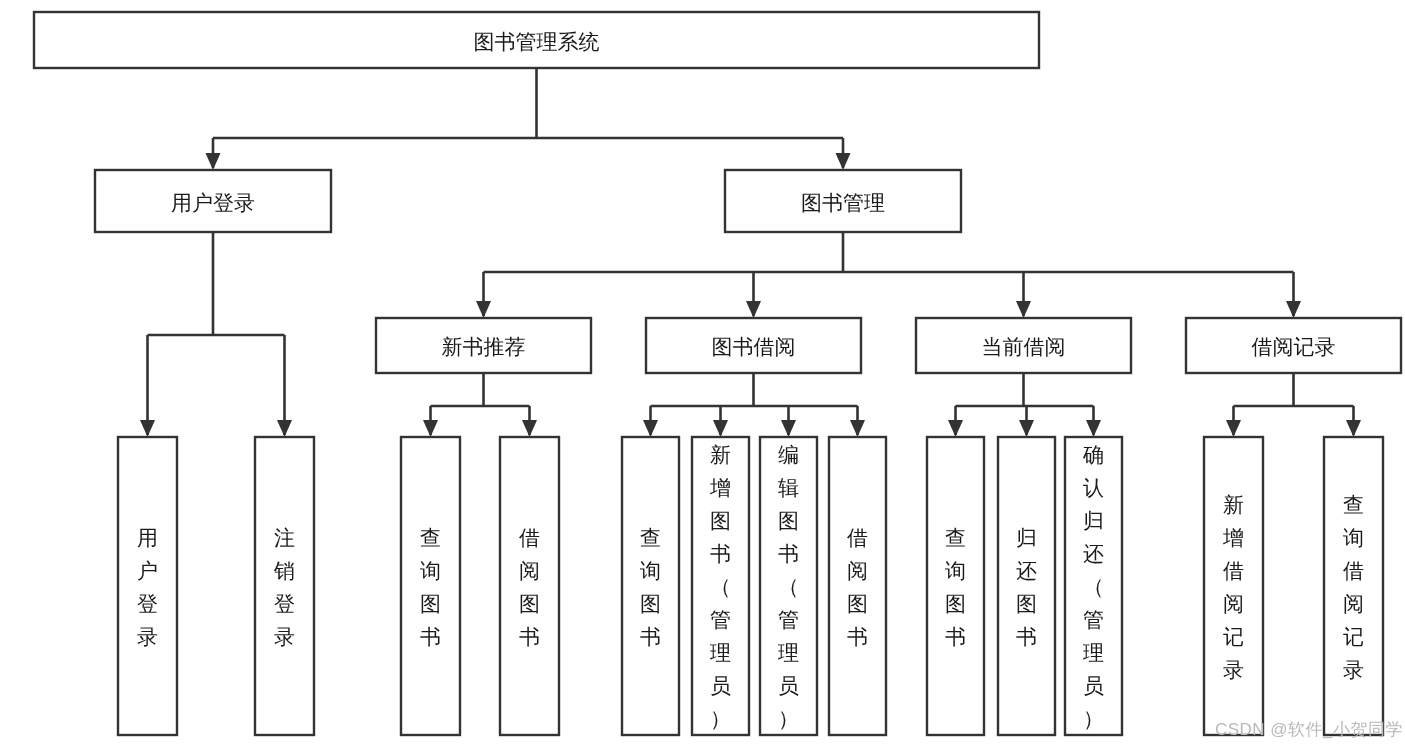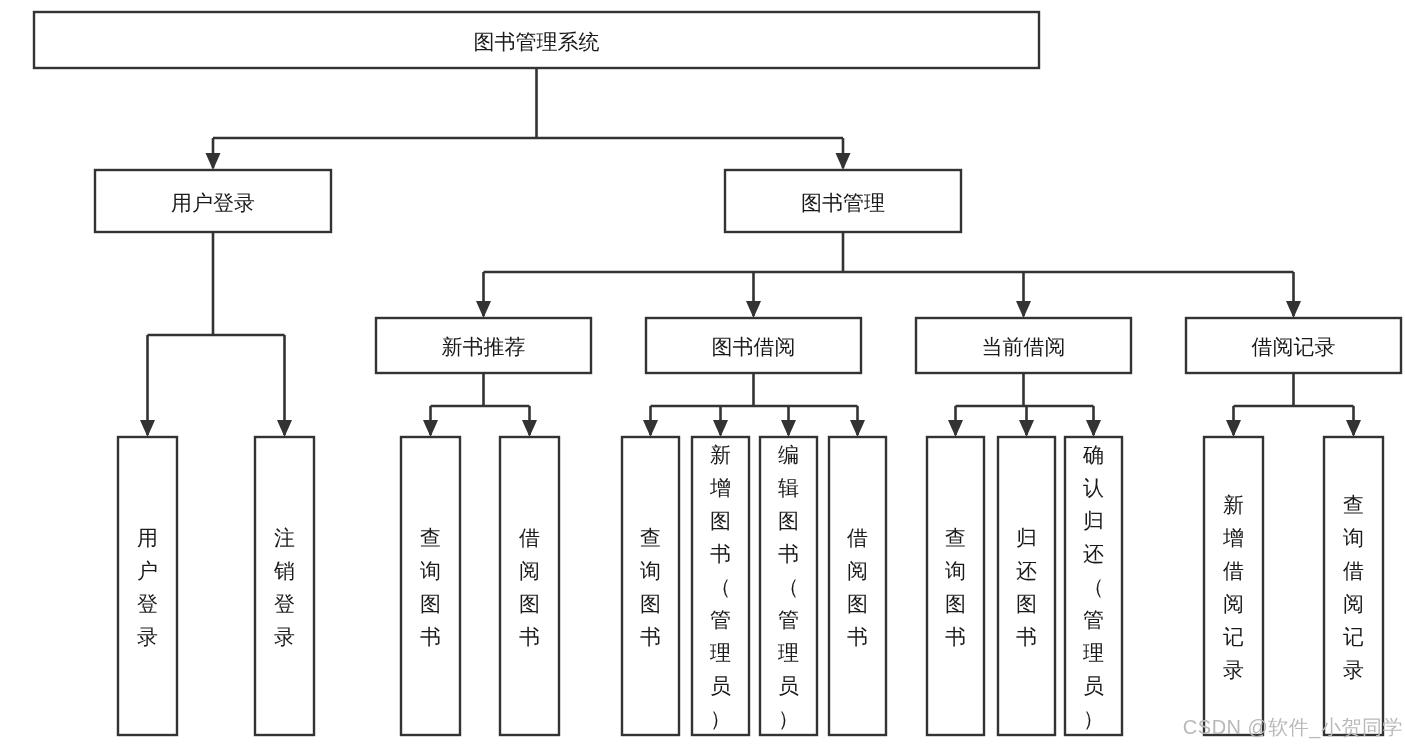--- a/index.html
+++ b/index.html
@@ -52,21 +52,21 @@
     font-family: "Liberation Sans", sans-serif;
     font-size: 21px;
     fill: #1a1a1a;
     text-anchor: middle;
   }
   .watermark {
     position: absolute;
     right: 16px;
     bottom: 6px;
     font-family: "Liberation Sans", sans-serif;
-    font-size: 20px;
+    font-size: 17px;
     color: #b9b9b9;
     letter-spacing: 0.5px;
     white-space: nowrap;
     pointer-events: none;
   }
 </style>
 </head>
 <body>
 
 <div id="diagram-root">

